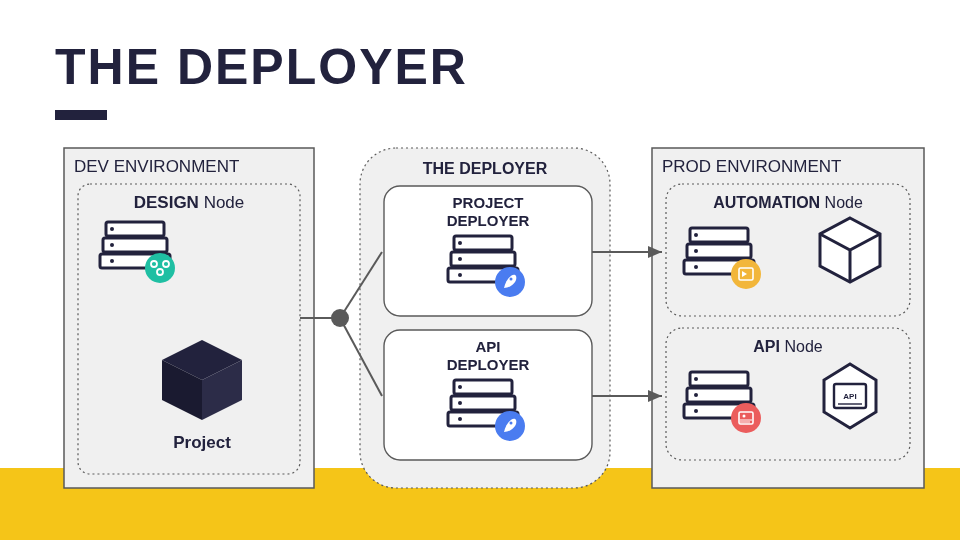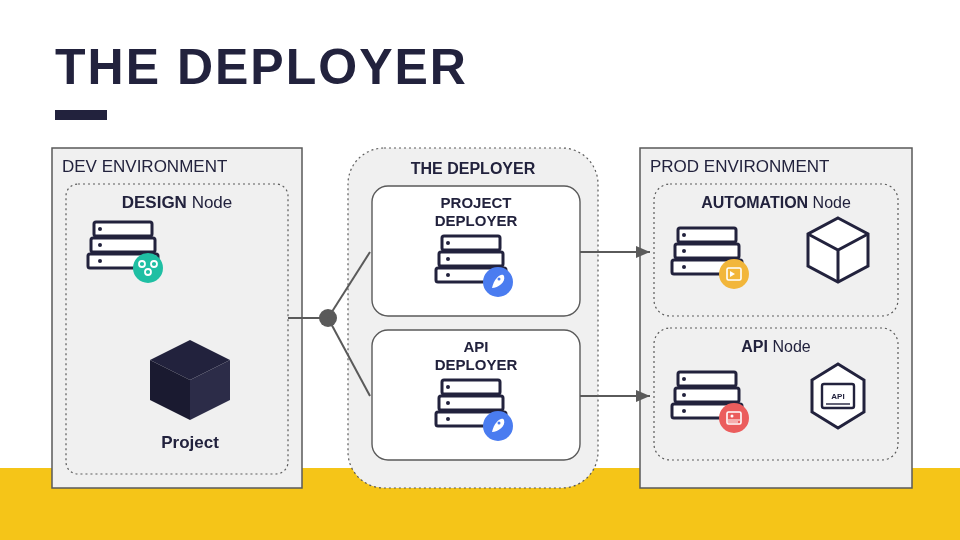--- a/index.html
+++ b/index.html
@@ -33,21 +33,21 @@
     position: absolute;
     left: 55px;
     top: 110px;
     width: 52px;
     height: 10px;
     background: #22223d;
     z-index: 2;
   }
   .svg-wrap {
     position: absolute;
-    left: 0; top: 0;
+    left: 12px; top: 0;
     width: 820px; height: 540px;
     z-index: 1;
   }
   text {
     font-family: "Helvetica Neue", Arial, sans-serif;
   }
 </style>
 </head>
 <body>
 

